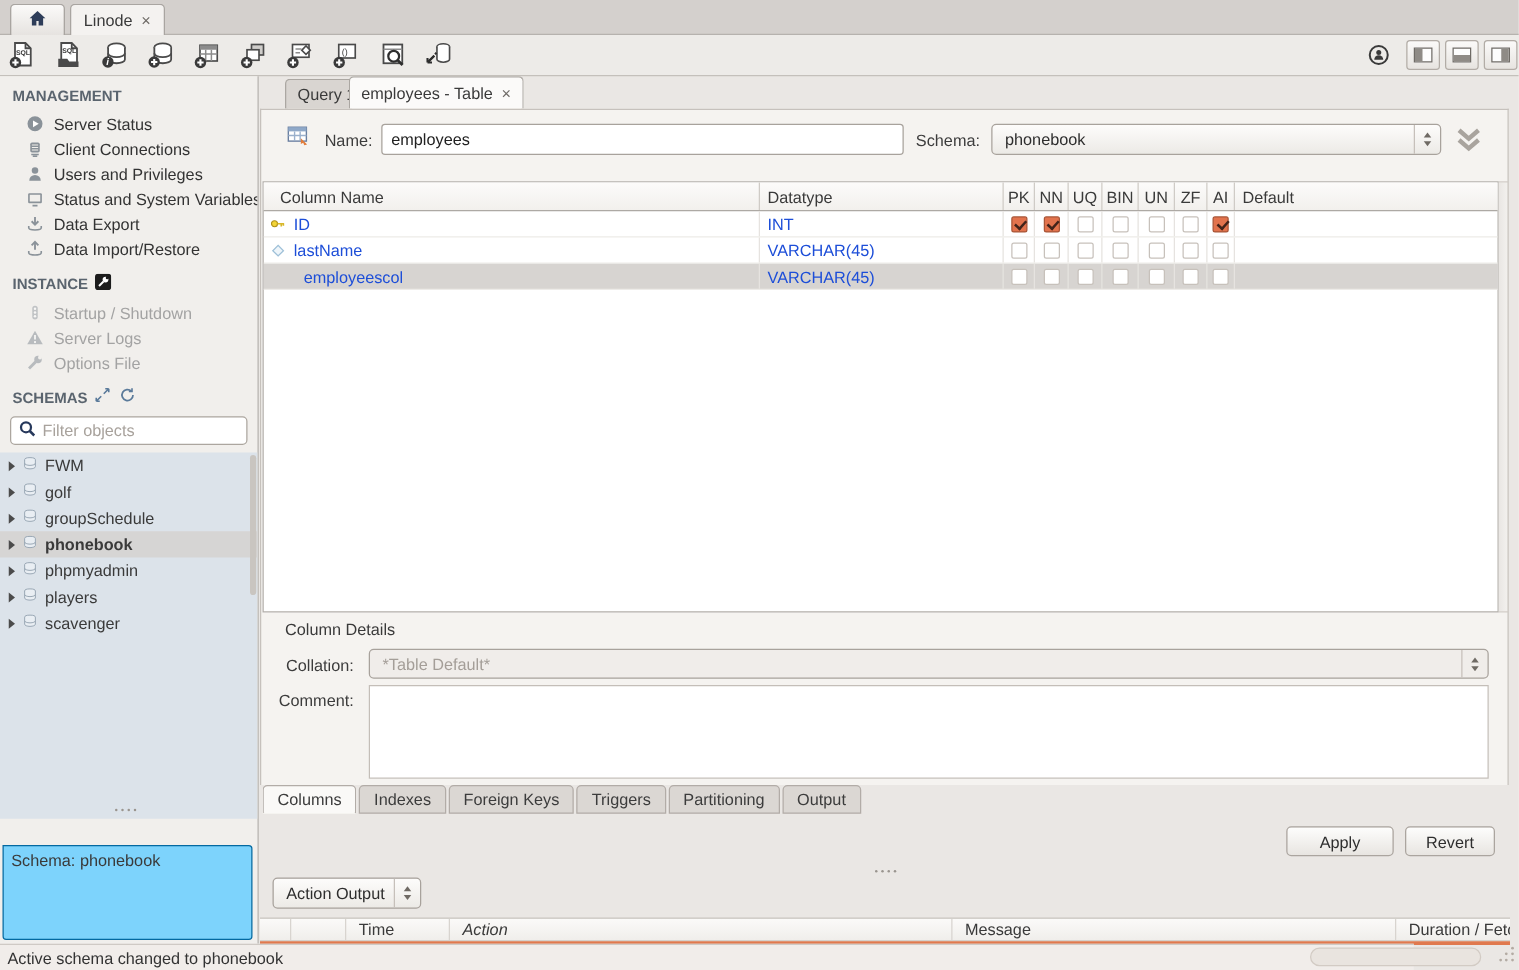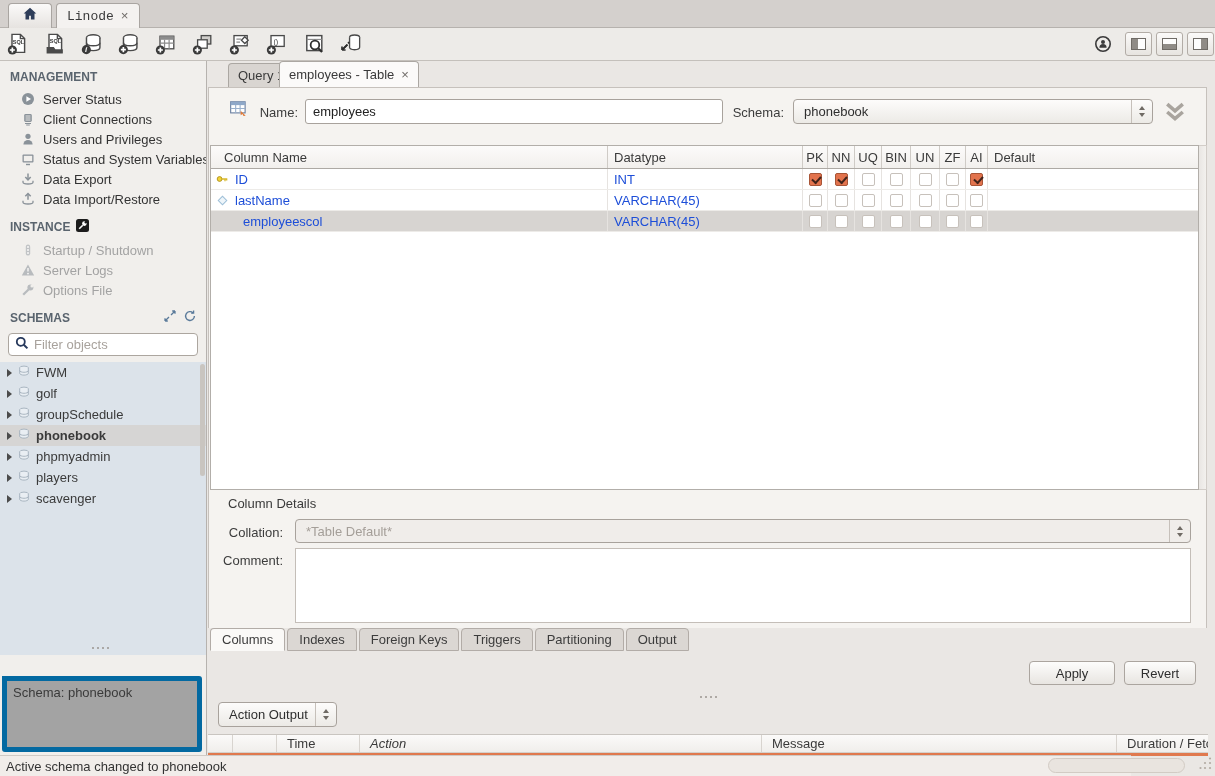--- a/index.html
+++ b/index.html
@@ -7,21 +7,21 @@
   body {
     position: relative;
     font-family: "Liberation Sans", "DejaVu Sans", sans-serif;
     font-size: 13px; color:#3a3a3a;
     background:#eae7e4; overflow:hidden;
   }
   .abs { position:absolute; }
 
   
   #tabstrip { position:absolute; left:0; top:0; width:1215px; height:28px;
-    background:#d4d0cd; border-bottom:1px solid #b6b2ae;font-family:Liberation Mono, monospace; }
+    background:#d4d0cd; border-bottom:1px solid #b6b2ae; }
   .wtab { position:absolute; top:3px; height:25px; display:flex; align-items:center;
     gap:7px; padding:0 10px; border:1px solid #a9a5a1; border-bottom:none;
     border-radius:4px 4px 0 0; background:linear-gradient(#fbfaf9,#e6e3e0); }
   .wtab.active { background:#f4f2f0; }
   .close-x { color:#6f6b67; font-size:13px; cursor:default; }
 
   
   #toolbar { position:absolute; left:0; top:28px; width:1215px; height:33px;
     background:#edebe8; border-bottom:1px solid #c4c0bb; display:flex;
     align-items:center; padding-left:4px; gap:9px; }
@@ -38,40 +38,40 @@
   
   #sidebar { position:absolute; left:0; top:61px; width:207px; height:694px;
     background:#f1efec; border-right:1px solid #b6b2ae; overflow:hidden; }
   .side-header { font-weight:bold; font-size:12px; color:#5a646e; padding:9px 10px 5px 10px;
     display:flex; align-items:center; gap:6px; }
   .side-item { display:flex; align-items:center; gap:8px; height:20px; padding-left:21px;
     color:#333; white-space:nowrap; overflow:hidden; cursor:default; }
   .side-item .ic { width:14px; height:14px; flex:0 0 14px; display:flex; align-items:center; justify-content:center; }
   .side-item.disabled { color:#a3a3a3; }
   .side-item.disabled svg { opacity:.55; }
-  .schemas-head { justify-content:space-between; padding-right:10px; }
+  .schemas-head { padding-right:10px; }
   .schemas-head .hicons { display:flex; gap:8px; }
   #filterbox { margin:3px 8px 6px 8px; height:23px; background:#fff; border:1px solid #aca69f;
     border-radius:4px; display:flex; align-items:center; padding:0 6px; gap:5px; }
   #filterbox input { border:none; outline:none; flex:1; font:13px "Liberation Sans",sans-serif; color:#333; background:transparent; }
   #filterbox input::placeholder { color:#a8a29c; }
   #schema-list { position:relative; height:293px; background:#dce3ea; }
   .schema-row { height:21px; display:flex; align-items:center; gap:6px; padding-left:7px; cursor:default; }
   .schema-row.selected { background:#d6d5d4; font-weight:bold; }
   .tri { width:0; height:0; border-left:5px solid #4b4b4b; border-top:4px solid transparent; border-bottom:4px solid transparent; flex:0 0 5px; }
   .vscroll { position:absolute; right:1px; top:2px; width:5px; height:112px; background:#c9c5c0; border-radius:3px; }
 
   
   #info-area { position:absolute; left:0; bottom:0; width:207px; height:104px; }
   .itabs { display:flex; padding-left:2px; height:25px; align-items:flex-end; }
   .itab { height:24px; padding:0 11px; display:flex; align-items:center; border:1px solid #aca69f;
     border-bottom:none; border-radius:4px 4px 0 0; background:#ddd9d5; color:#6f6b67; margin-right:3px; }
   .itab.active { background:#fff; color:#333; height:25px; }
-  #info-box { position:absolute; left:2px; top:25px; width:200px; height:76px; background:#a3a3a3;
-    border:5px solid #0369a1; border-radius:0 3px 3px 3px; padding:4px 6px; }
+  #info-box { position:absolute; left:2px; top:25px; width:200px; height:76px; background:#7dd3fc;
+    border:1px solid #0369a1; border-radius:0 3px 3px 3px; padding:4px 6px; }
   .grip-h { position:absolute; display:flex; gap:3px; }
   .grip-h i { width:2px; height:2px; background:#9a958f; border-radius:50%; }
 
   
   .etab { position:absolute; display:flex; align-items:center; gap:7px; padding:0 9px;
     border:1px solid #aba7a2; border-bottom:none; border-radius:4px 4px 0 0;
     background:#d9d5d1; color:#3a3a3a; }
   .etab.active { background:#fbfaf9; }
 
   

